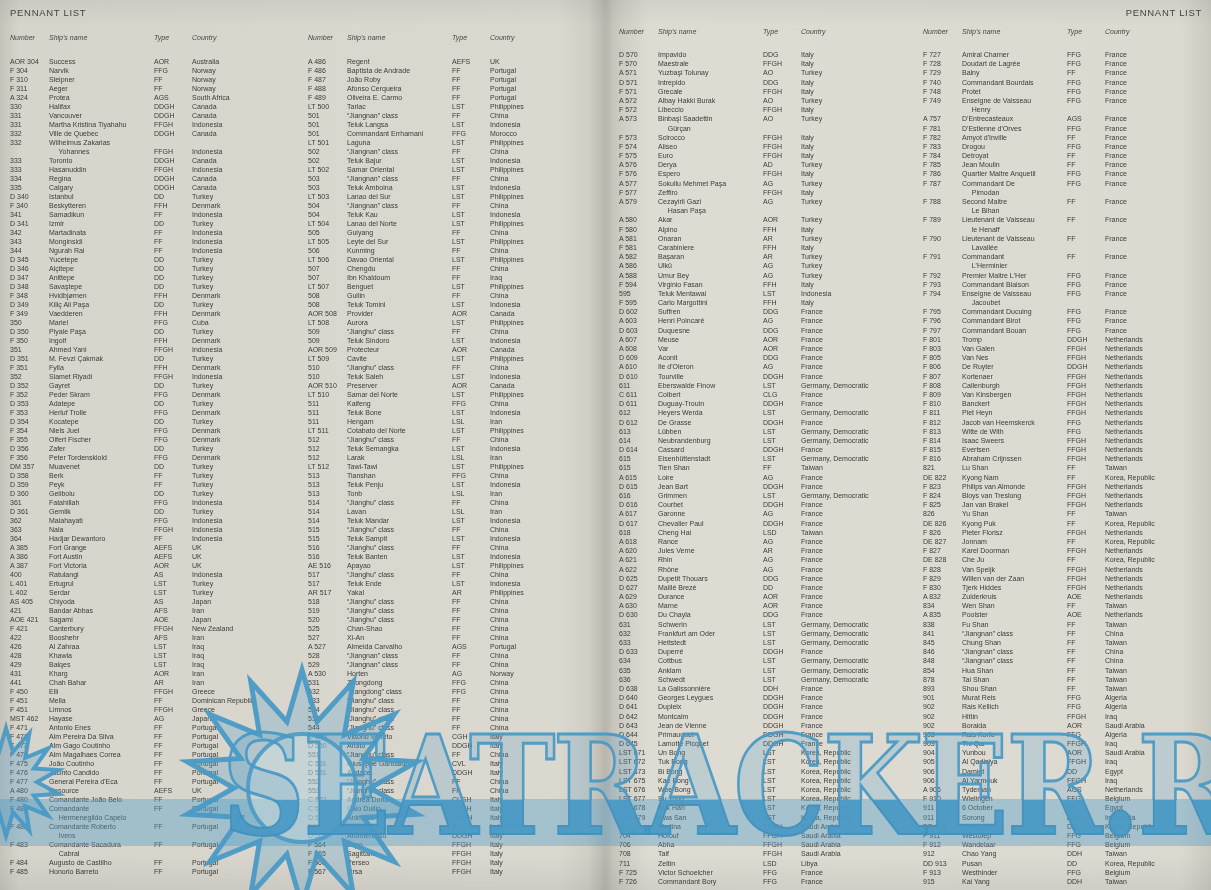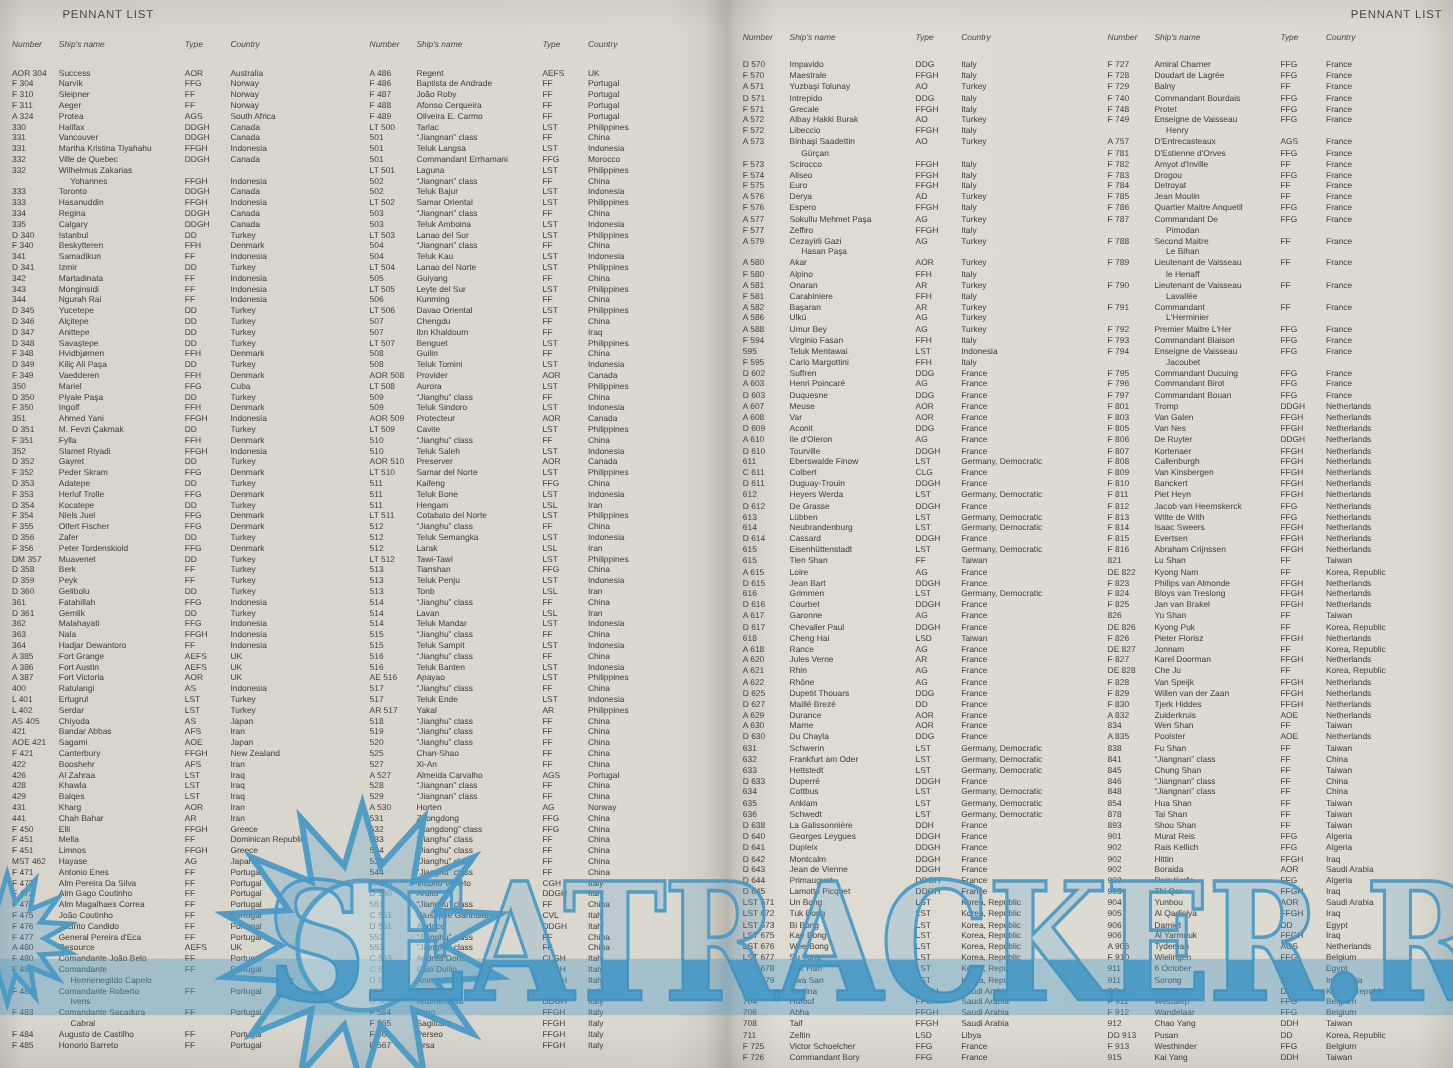--- a/index.html
+++ b/index.html
@@ -10,21 +10,20 @@
   }
   .spread{
     position:relative;width:1211px;height:890px;overflow:hidden;
     background:
       linear-gradient(180deg, rgba(0,0,0,0.05) 0, rgba(0,0,0,0) 3%, rgba(0,0,0,0) 96%, rgba(0,0,0,0.06) 100%),
       linear-gradient(90deg,#c6c3bb 0,#d7d4cc 1.6%,#dbd8d0 46%,#cdcac2 49.6%,#c8c5bd 50.3%,#dedbd3 53.5%,#dcd9d1 97.5%,#cbc8c0 100%);
   }
   .page-title{
     position:absolute;top:7px;font-size:9.5px;letter-spacing:0.7px;
     color:#45443f;
-    margin-left:42px;
   }
   .page-title.left{left:10px;}
   .page-title.right{right:9px;}
 
   .colgroup{position:absolute;width:288px;color:#3c3b39;font-size:7px;}
   .g0{left:10px;top:33px;}
   .g1{left:308px;top:33px;}
   .g2{left:619px;top:27px;}
   .g3{left:923px;top:27px;}
 

